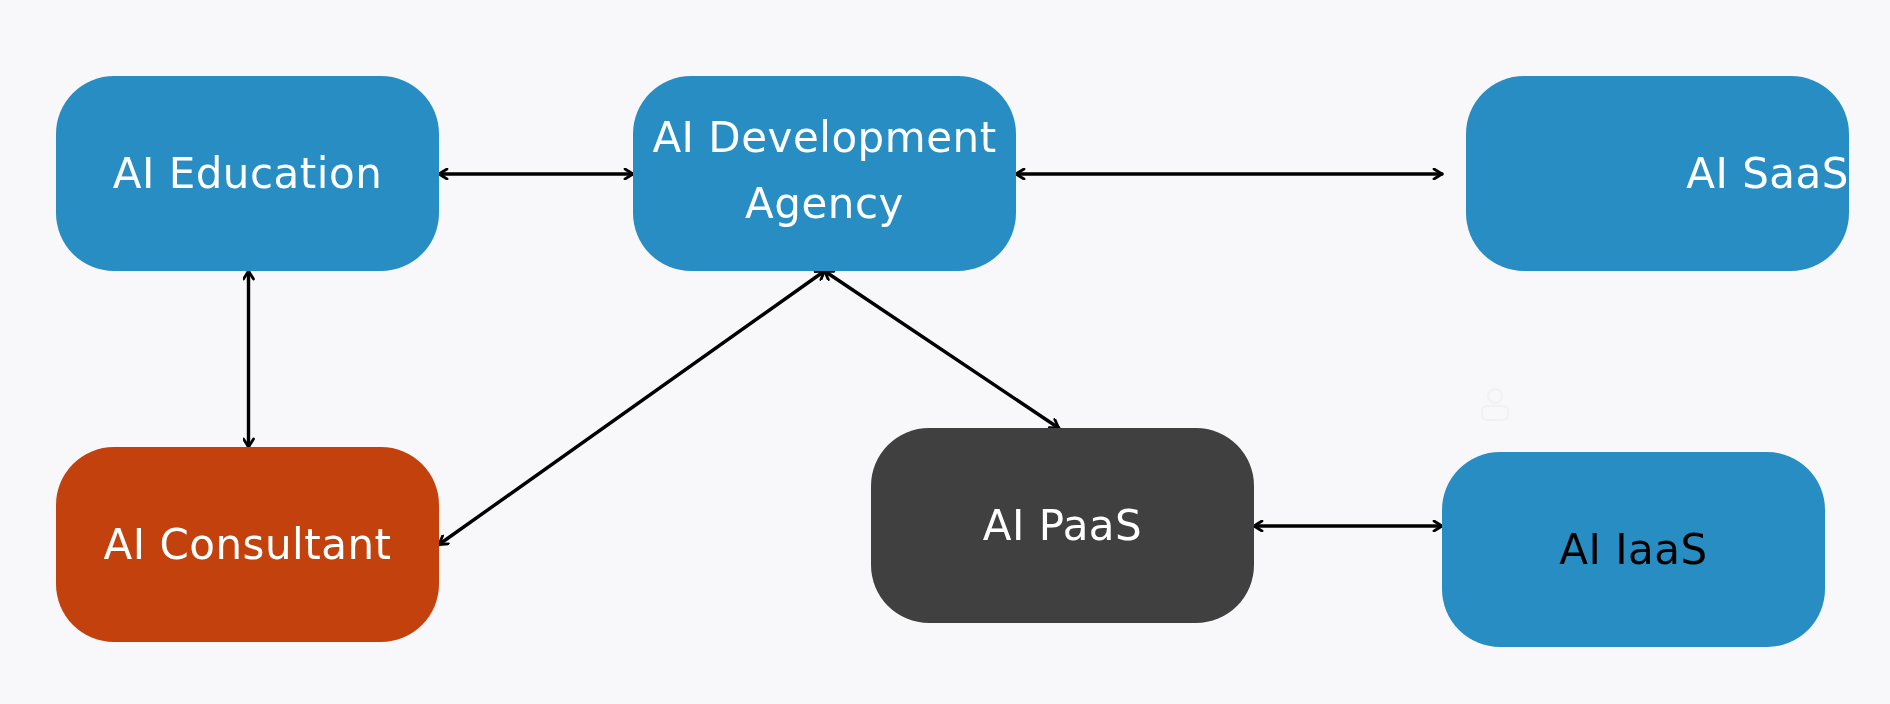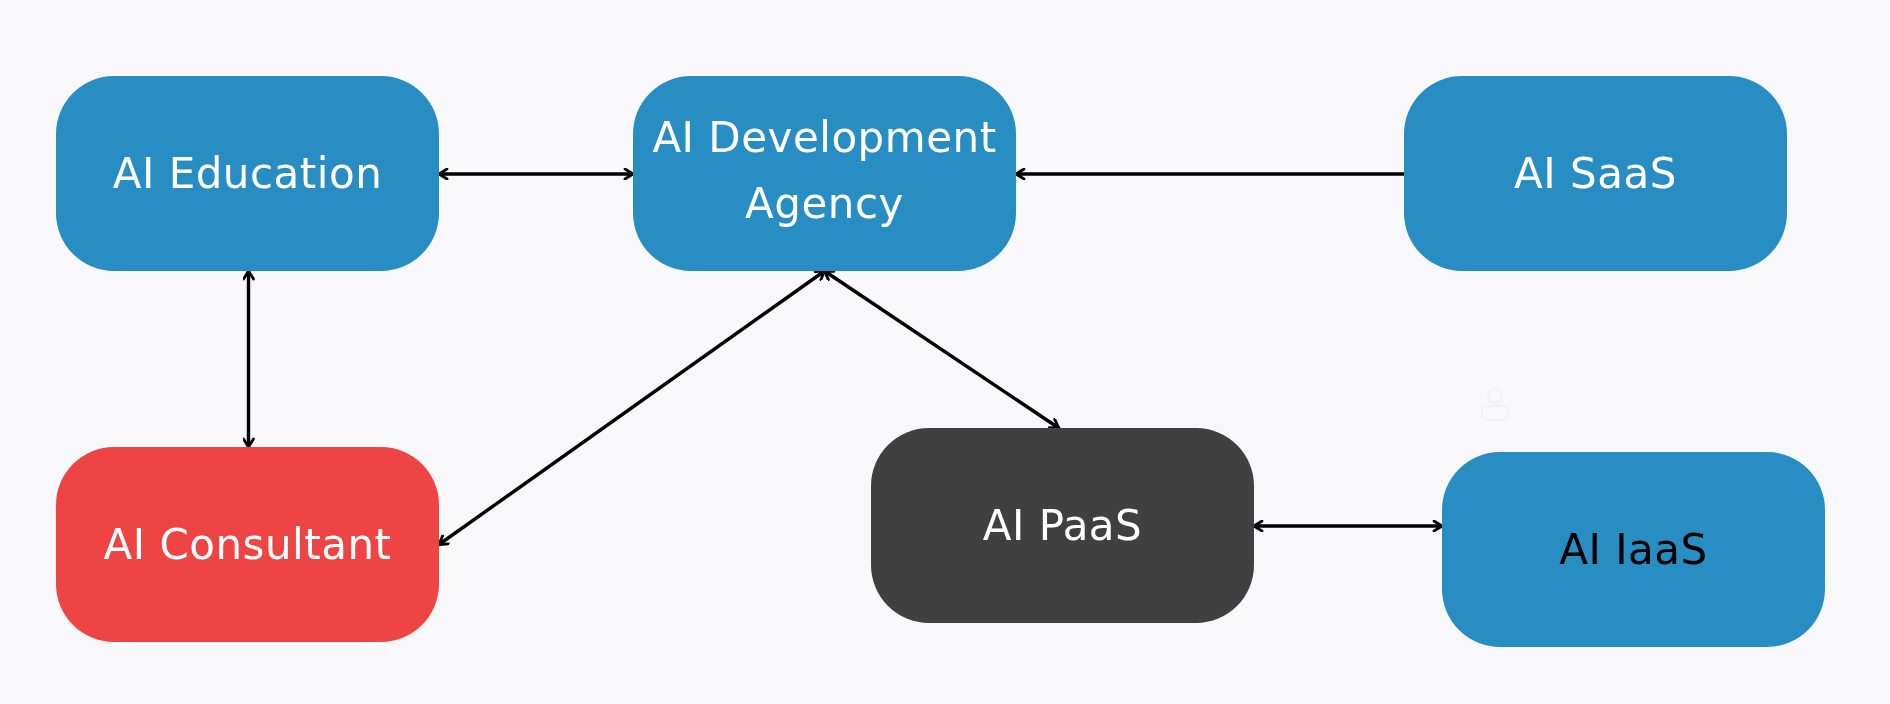--- a/index.html
+++ b/index.html
@@ -21,21 +21,21 @@
     font-size: 42px;
     font-weight: normal;
     line-height: 66px;
     letter-spacing: 0.5px;
     box-sizing: border-box;
     cursor: pointer;
   }
   .node .label { display: block; white-space: pre-line; }
   #n-edu { left: 56px; top: 76px; }
   #n-dev { left: 633px; top: 76px; }
-  #n-saas { left: 1404px; top: 76px; }
+  #n-saas { left: 1466px; top: 76px; justify-content: flex-end; }
   #n-cons { left: 56px; top: 447px; }
   #n-paas { left: 871px; top: 428px; }
   #n-iaas { left: 1442px; top: 428px; }
   #n-dev .label { margin-top: -6px; }
   .ghost {
     position: absolute; left: 1478px; top: 386px;
     width: 34px; height: 38px; opacity: 0.06;
   }
 </style>
 </head>
@@ -62,21 +62,21 @@
   <div class="node" id="n-edu" style="background: rgb(39, 141, 195); color: rgb(255, 255, 255);">
     <span class="label">AI Education</span>
   </div>
   <div class="node" id="n-dev" style="background: rgb(39, 141, 195); color: rgb(255, 255, 255);">
     <span class="label">AI Development
 Agency</span>
   </div>
   <div class="node" id="n-saas" style="background: rgb(39, 141, 195); color: rgb(255, 255, 255);">
     <span class="label">AI SaaS</span>
   </div>
-  <div class="node" id="n-cons" style="background: #ef4444; color: rgb(255, 255, 255);">
+  <div class="node" id="n-cons" style="background: #c2410c; color: rgb(255, 255, 255);">
     <span class="label">AI Consultant</span>
   </div>
   <div class="node" id="n-paas" style="background: #404040; color: rgb(255, 255, 255);">
     <span class="label">AI PaaS</span>
   </div>
   <div class="node" id="n-iaas" style="background: rgb(39, 141, 195); color: #000000; margin-top: 24px;">
     <span class="label">AI IaaS</span>
   </div>
 
   <svg class="ghost" viewBox="0 0 34 38">

